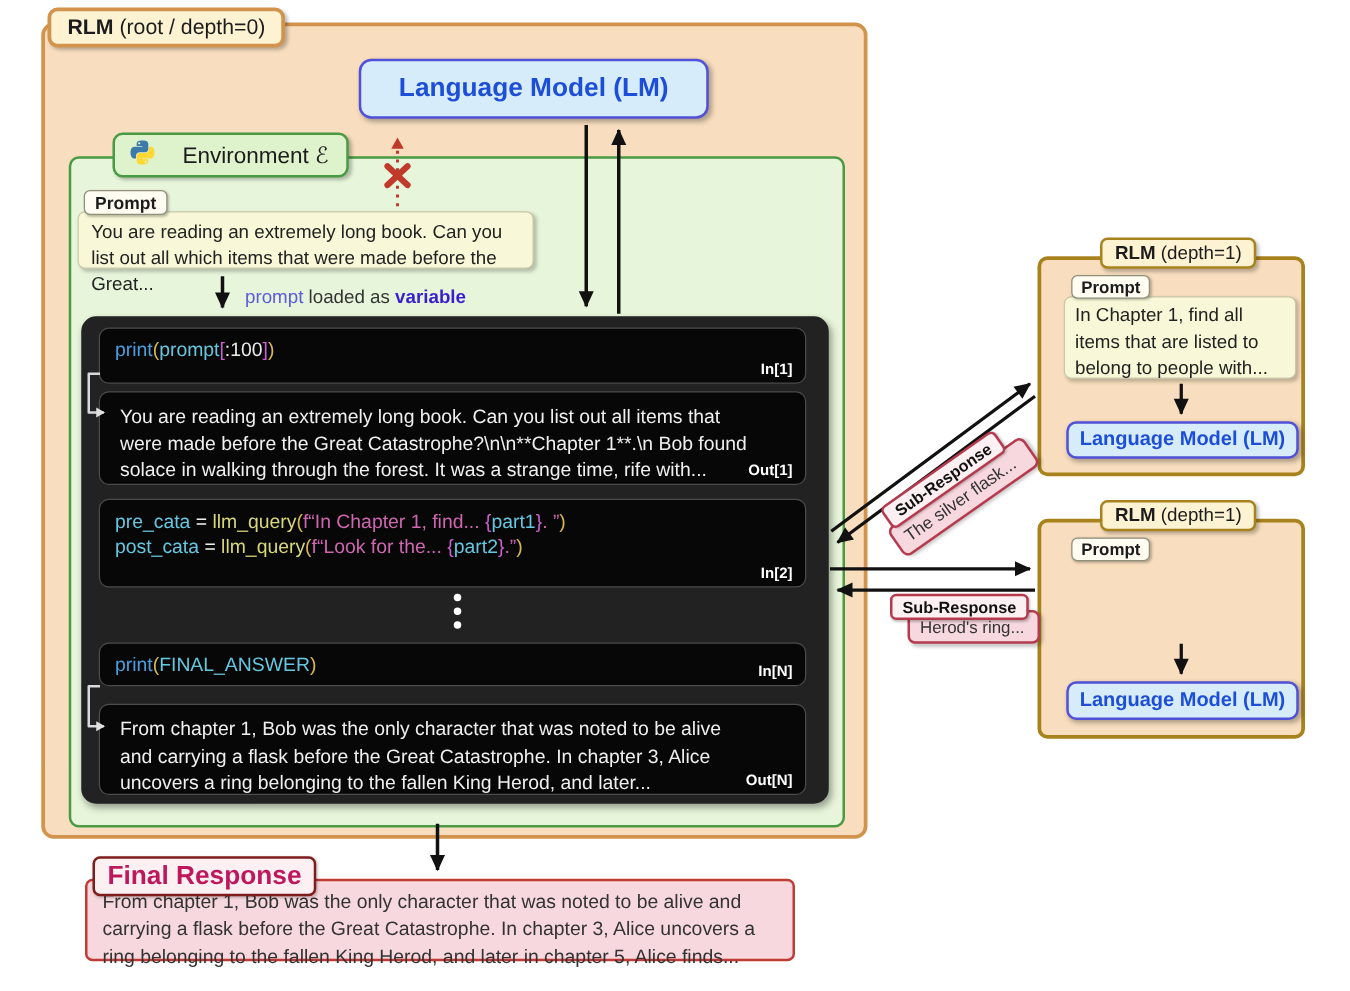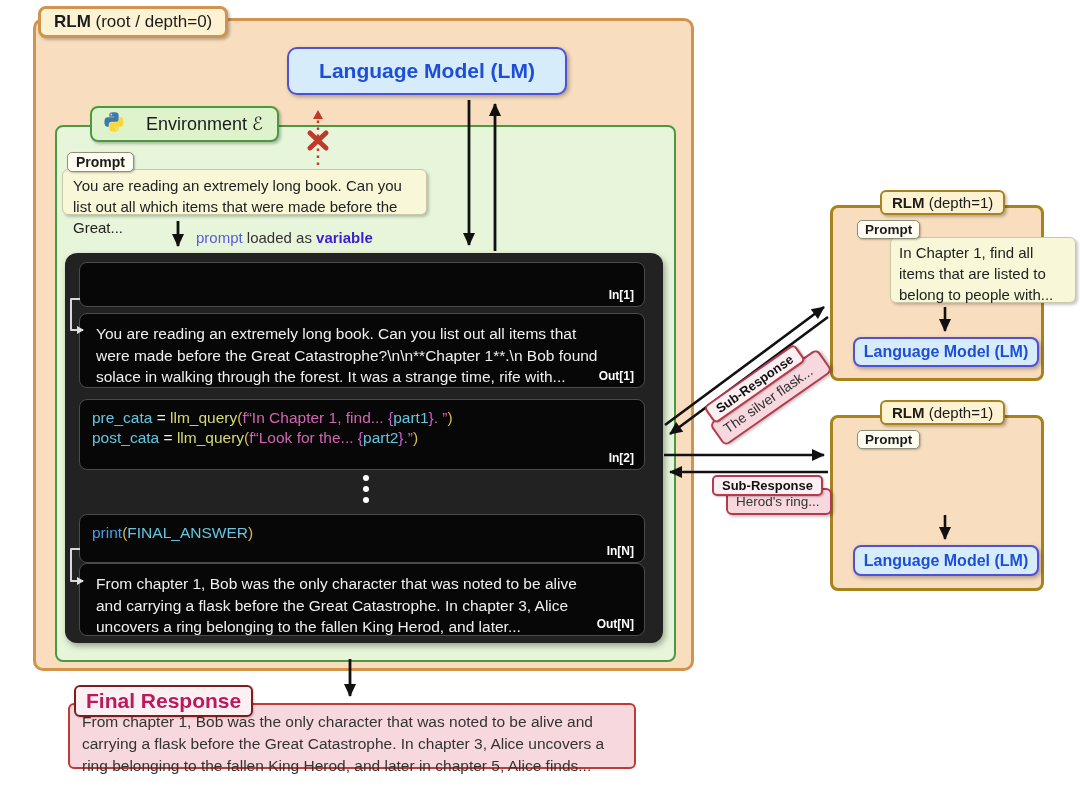--- a/index.html
+++ b/index.html
@@ -49,21 +49,21 @@
   .pink-box{background:#f6d8de;border:2px solid #b63a4e;border-radius:6px;
     padding:4px 8px;font-size:13.5px;color:#333;box-shadow:2px 2px 3px rgba(0,0,0,.22);}
   .final-tab{background:#fdf0f2;border:2px solid #7f1d1d;border-radius:6px;
     padding:2px 10px;font-size:21px;font-weight:bold;white-space:nowrap;color:#be185d;box-shadow:1px 1px 2px rgba(0,0,0,.2);}
   .final-box{background:#f6d8de;border:2px solid #c03a36;border-radius:6px;
     padding:6px 12px;font-size:15.5px;line-height:22px;color:#333;}
 
   .sub-prompt-tab{background:#fffdf2;border:1.5px solid #8f8f7a;border-radius:5px;
     padding:1px 7px;font-size:13.5px;font-weight:bold;white-space:nowrap;box-shadow:1px 1px 2px rgba(0,0,0,.25);}
   .sub-yellow{background:#f8f8d8;border:1px solid #c9c7a8;border-radius:6px;
-    padding:4px 8px;font-size:15px;line-height:21px;color:#222;box-shadow:2px 2px 3px rgba(0,0,0,.22);margin-left:39px;}
+    padding:4px 8px;font-size:15px;line-height:21px;color:#222;box-shadow:2px 2px 3px rgba(0,0,0,.22);}
   .lm-small{font-size:16px;border-radius:8px;}
 
   .rot{transform:rotate(-35deg);}
   svg.overlay{position:absolute;left:0;top:0;z-index:4;pointer-events:none;}
 
   .z0{z-index:0;} .z1{z-index:1;} .z2{z-index:2;} .z3{z-index:3;} .z5{z-index:5;} .z6{z-index:6;} .z7{z-index:7;}
 </style>
 </head>
 <body>
 
@@ -87,39 +87,42 @@
     <span><span>Environment</span>&nbsp;<span class="env-script">ℰ</span></span>
   </div>
 
   <div class="abs mini-tab z7" style="left:67px;top:152px;">Prompt</div>
   <div class="abs yellow-box z6" style="left:62px;top:169px;width:365px;height:46px;">You are reading an extremely long book. Can you list out all which items that were made before the Great...</div>
 
   <div class="abs note z5" style="left:196px;top:229px;"><span class="v1">prompt</span><span class="mid"> loaded as </span><span class="v2">variable</span></div>
 
   <div class="abs terminal z3" style="left:65px;top:253px;width:598px;height:390px;">
     <div class="cell" style="top:9px;height:45px;">
+      <div class="code">
+          <div class="code-line"><span class="tk-fnb">print</span><span class="tk-gold">(</span><span class="tk-var">prompt</span><span class="tk-mag">[</span><span class="tk-white">:100</span><span class="tk-mag">]</span><span class="tk-gold">)</span></div>
+        </div>
       <div class="cell-label">In[1]</div>
     </div>
     <div class="cell" style="top:60px;height:75px;">
       <div class="outtxt">You are reading an extremely long book. Can you list out all items that were made before the Great Catastrophe?\n\n**Chapter 1**.\n Bob found solace in walking through the forest. It was a strange time, rife with...</div>
       <div class="cell-label">Out[1]</div>
     </div>
     <div class="cell" style="top:146px;height:71px;">
       <div class="code">
           <div class="code-line"><span class="tk-var">pre_cata</span><span class="tk-white"> = </span><span class="tk-fny">llm_query</span><span class="tk-gold">(</span><span class="tk-str">f“In Chapter 1, find... </span><span class="tk-mag">{</span><span class="tk-var">part1</span><span class="tk-mag">}</span><span class="tk-str">. ”</span><span class="tk-gold">)</span></div>
           <div class="code-line"><span class="tk-var">post_cata</span><span class="tk-white"> = </span><span class="tk-fny">llm_query</span><span class="tk-gold">(</span><span class="tk-str">f“Look for the... </span><span class="tk-mag">{</span><span class="tk-var">part2</span><span class="tk-mag">}</span><span class="tk-str">.”</span><span class="tk-gold">)</span></div>
         </div>
       <div class="cell-label">In[2]</div>
     </div>
     <div class="dots">
         <div></div>
         <div></div>
         <div></div>
       </div>
-    <div class="cell" style="top:261px;height:49px;">
+    <div class="cell" style="top:261px;height:35px;">
       <div class="code">
           <div class="code-line"><span class="tk-fnb">print</span><span class="tk-gold">(</span><span class="tk-var">FINAL_ANSWER</span><span class="tk-gold">)</span></div>
         </div>
       <div class="cell-label">In[N]</div>
     </div>
     <div class="cell" style="top:310px;height:73px;">
       <div class="outtxt">From chapter 1, Bob was the only character that was noted to be alive and carrying a flask before the Great Catastrophe. In chapter 3, Alice uncovers a ring belonging to the fallen King Herod, and later...</div>
       <div class="cell-label">Out[N]</div>
     </div>
   </div>

